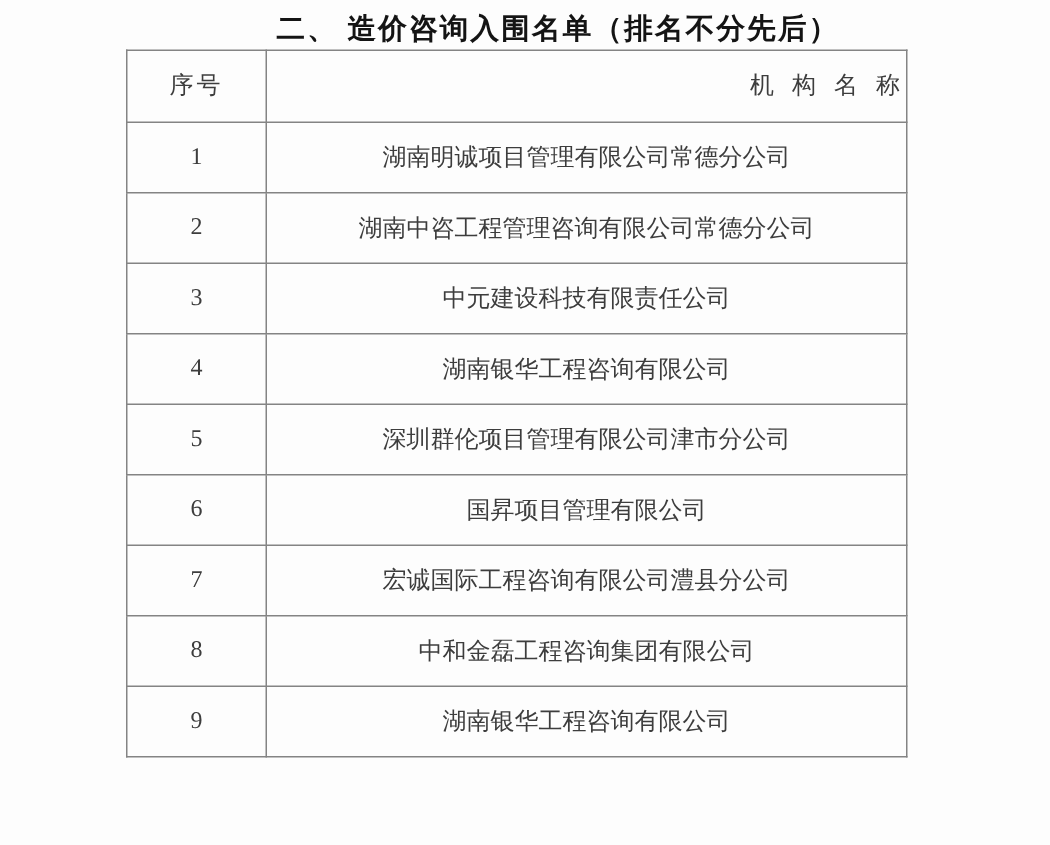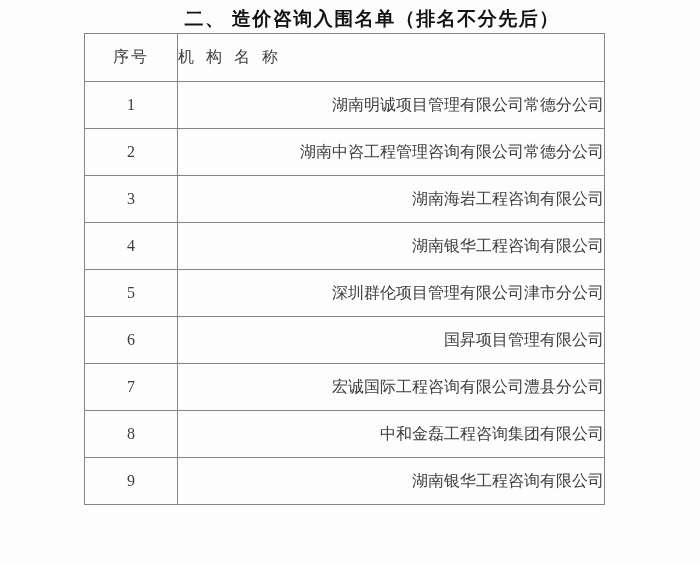--- a/index.html
+++ b/index.html
@@ -51,29 +51,29 @@
   }
   .roster thead tr { height: 48px; }
   .roster tbody tr { height: 47px; }
   .col-no  { width: 93px; }
   .col-name { width: 427px; }
   .cell-no {
     text-align: center;
     font-size: 16px;
   }
   .cell-name {
-    text-align: right;
+    text-align: center;
     padding-left: 22px;
   }
   th.cell-header-no {
     text-align: center;
     letter-spacing: 2px;
   }
   th.cell-header-name {
-    text-align: left;
+    text-align: right;
     letter-spacing: 4px;
   }
 </style>
 </head>
 <body>
 
 <div class="page">
 
   <div class="doc-title">二、 造价咨询入围名单（排名不分先后）</div>
 
@@ -92,21 +92,21 @@
       <tr>
         <td class="cell-no">1</td>
         <td class="cell-name">湖南明诚项目管理有限公司常德分公司</td>
       </tr>
       <tr>
         <td class="cell-no">2</td>
         <td class="cell-name">湖南中咨工程管理咨询有限公司常德分公司</td>
       </tr>
       <tr>
         <td class="cell-no">3</td>
-        <td class="cell-name">湖南海岩工程咨询有限公司</td>
+        <td class="cell-name">中元建设科技有限责任公司</td>
       </tr>
       <tr>
         <td class="cell-no">4</td>
         <td class="cell-name">湖南银华工程咨询有限公司</td>
       </tr>
       <tr>
         <td class="cell-no">5</td>
         <td class="cell-name">深圳群伦项目管理有限公司津市分公司</td>
       </tr>
       <tr>

